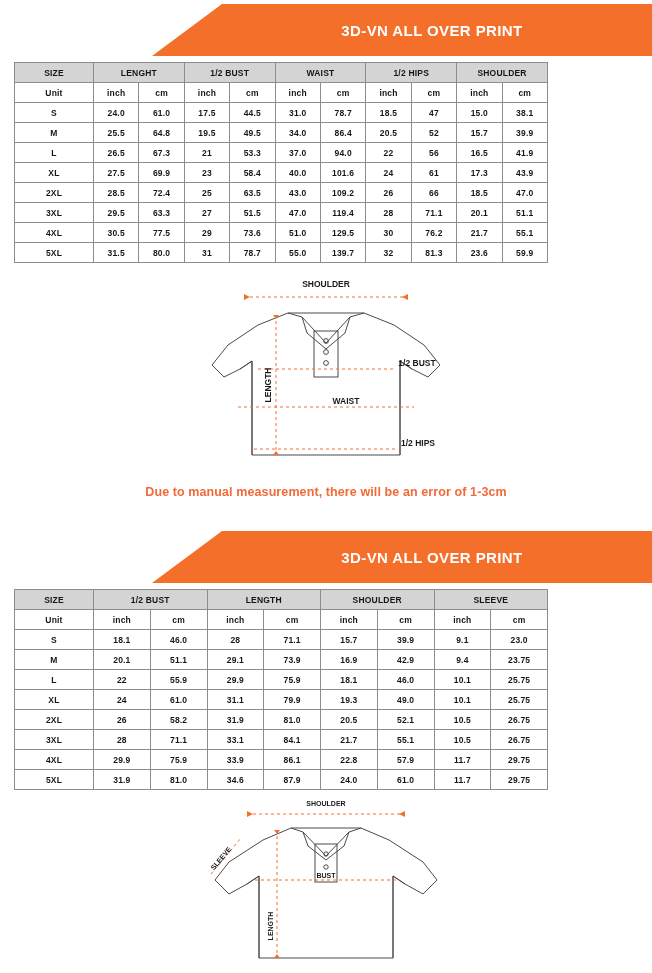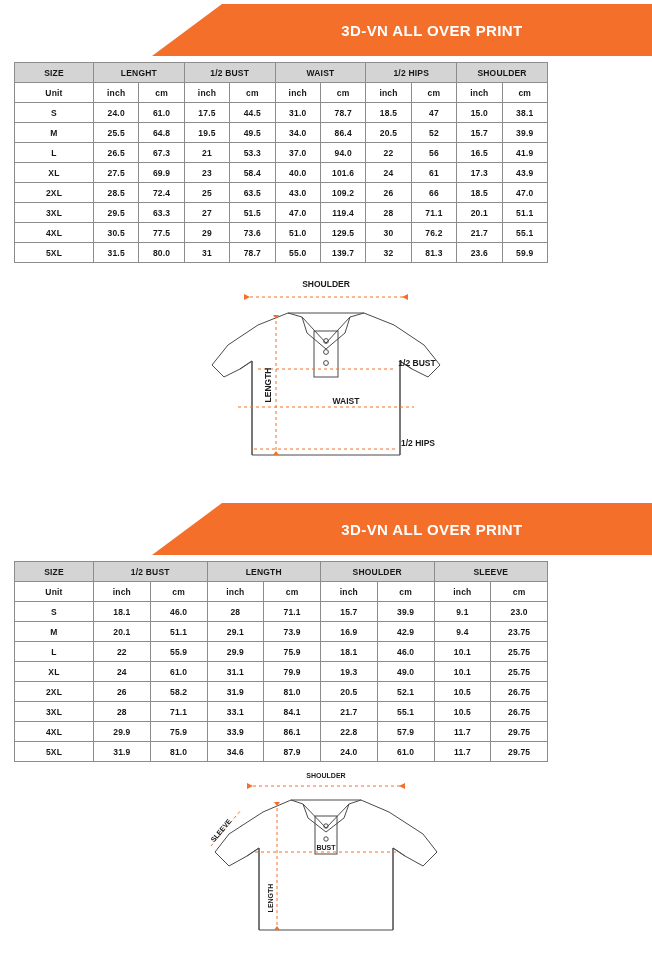--- a/index.html
+++ b/index.html
@@ -281,20 +281,21 @@
       <g font-family="Liberation Sans, sans-serif" font-size="8.5" font-weight="bold" fill="#1a1a1a">
         <text x="160" y="14" text-anchor="middle">SHOULDER</text>
         <text x="251" y="93" text-anchor="middle">1/2 BUST</text>
         <text x="180" y="131" text-anchor="middle">WAIST</text>
         <text x="252" y="173" text-anchor="middle">1/2 HIPS</text>
         <text x="105" y="112" text-anchor="middle" transform="rotate(-90,105,112)">LENGTH</text>
       </g>
     </svg>
   </div>
 
+  <div class="note" style="margin-top:14px;">Due to manual measurement, there will be an error of 1-3cm</div>
 </div>
 
 <div class="section" style="margin-top:28px;">
 
   <div class="banner-wrap">
     <div class="banner">
       <div class="banner-line">3D-VN ALL OVER PRINT</div>
     </div>
   </div>
 

